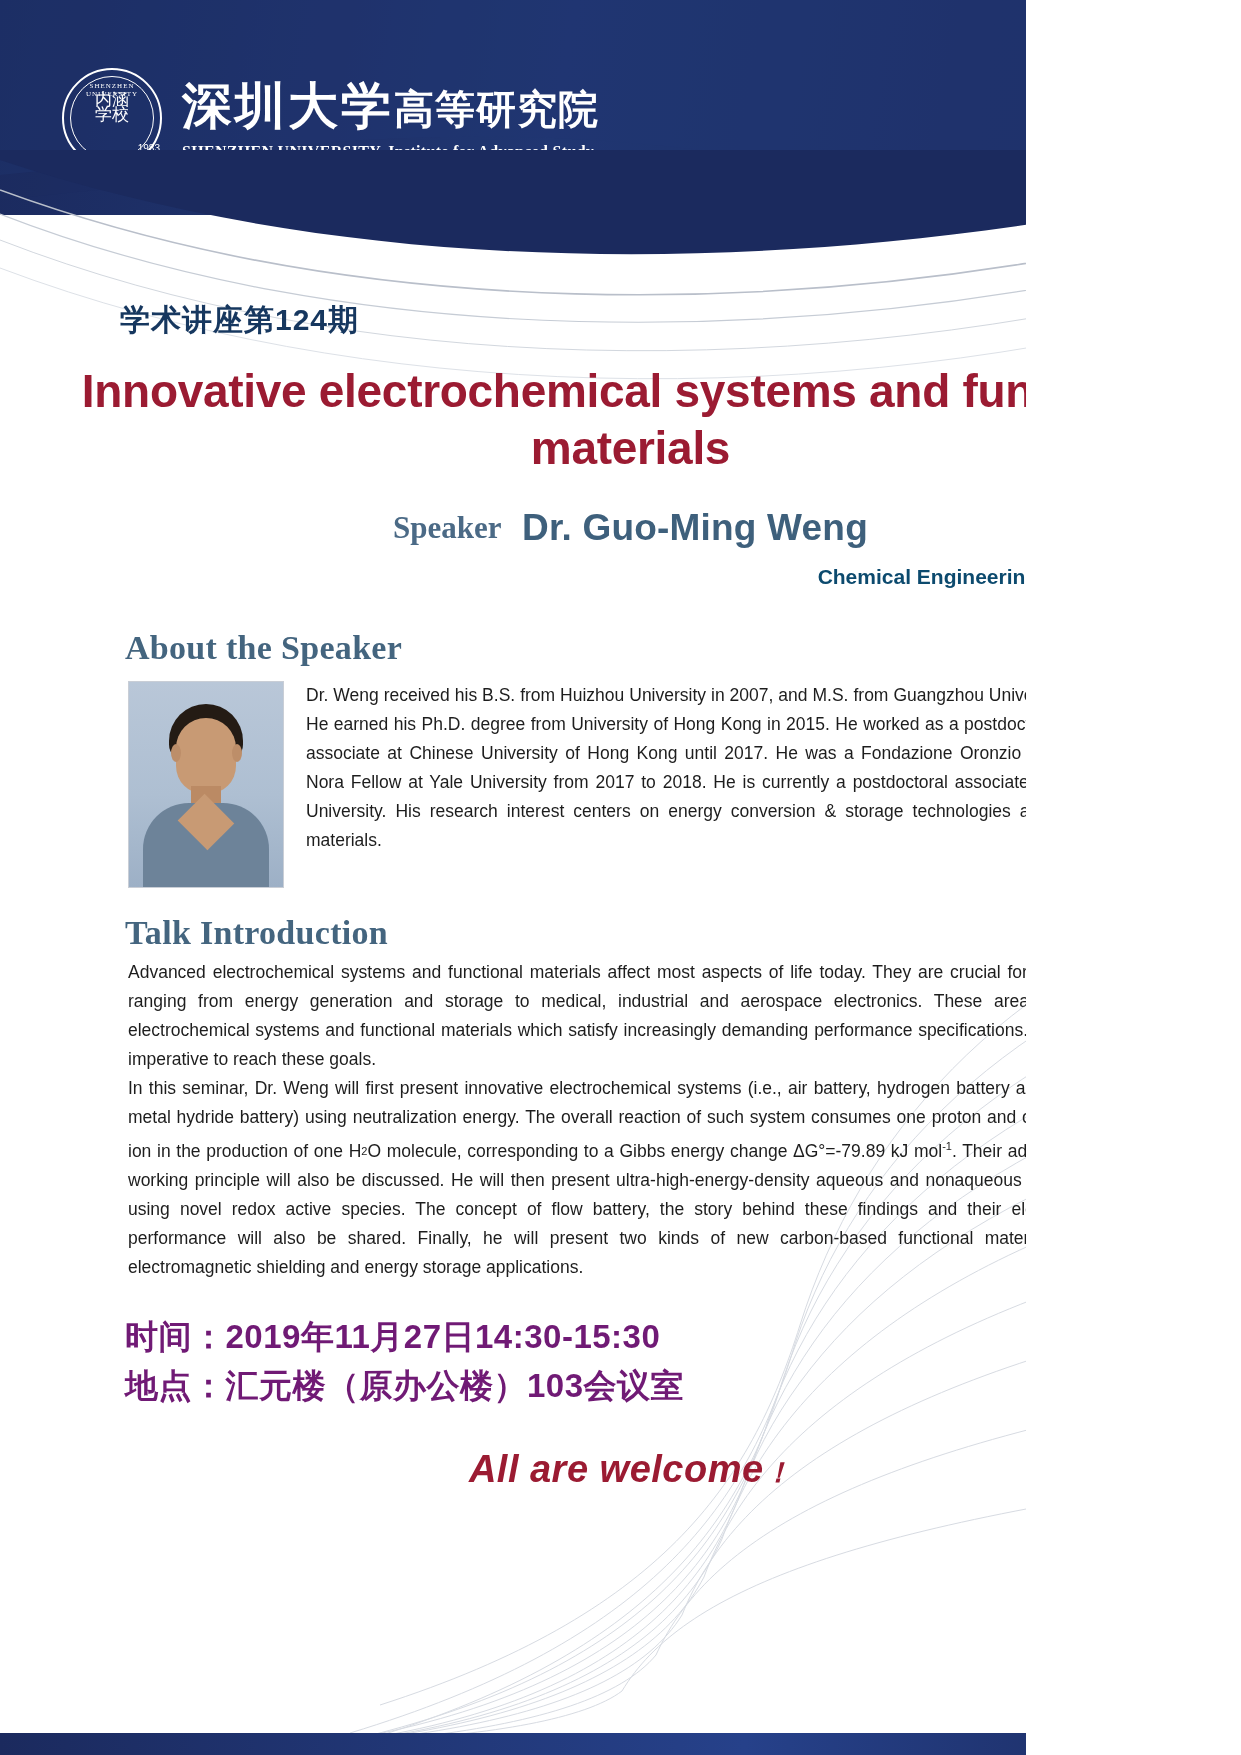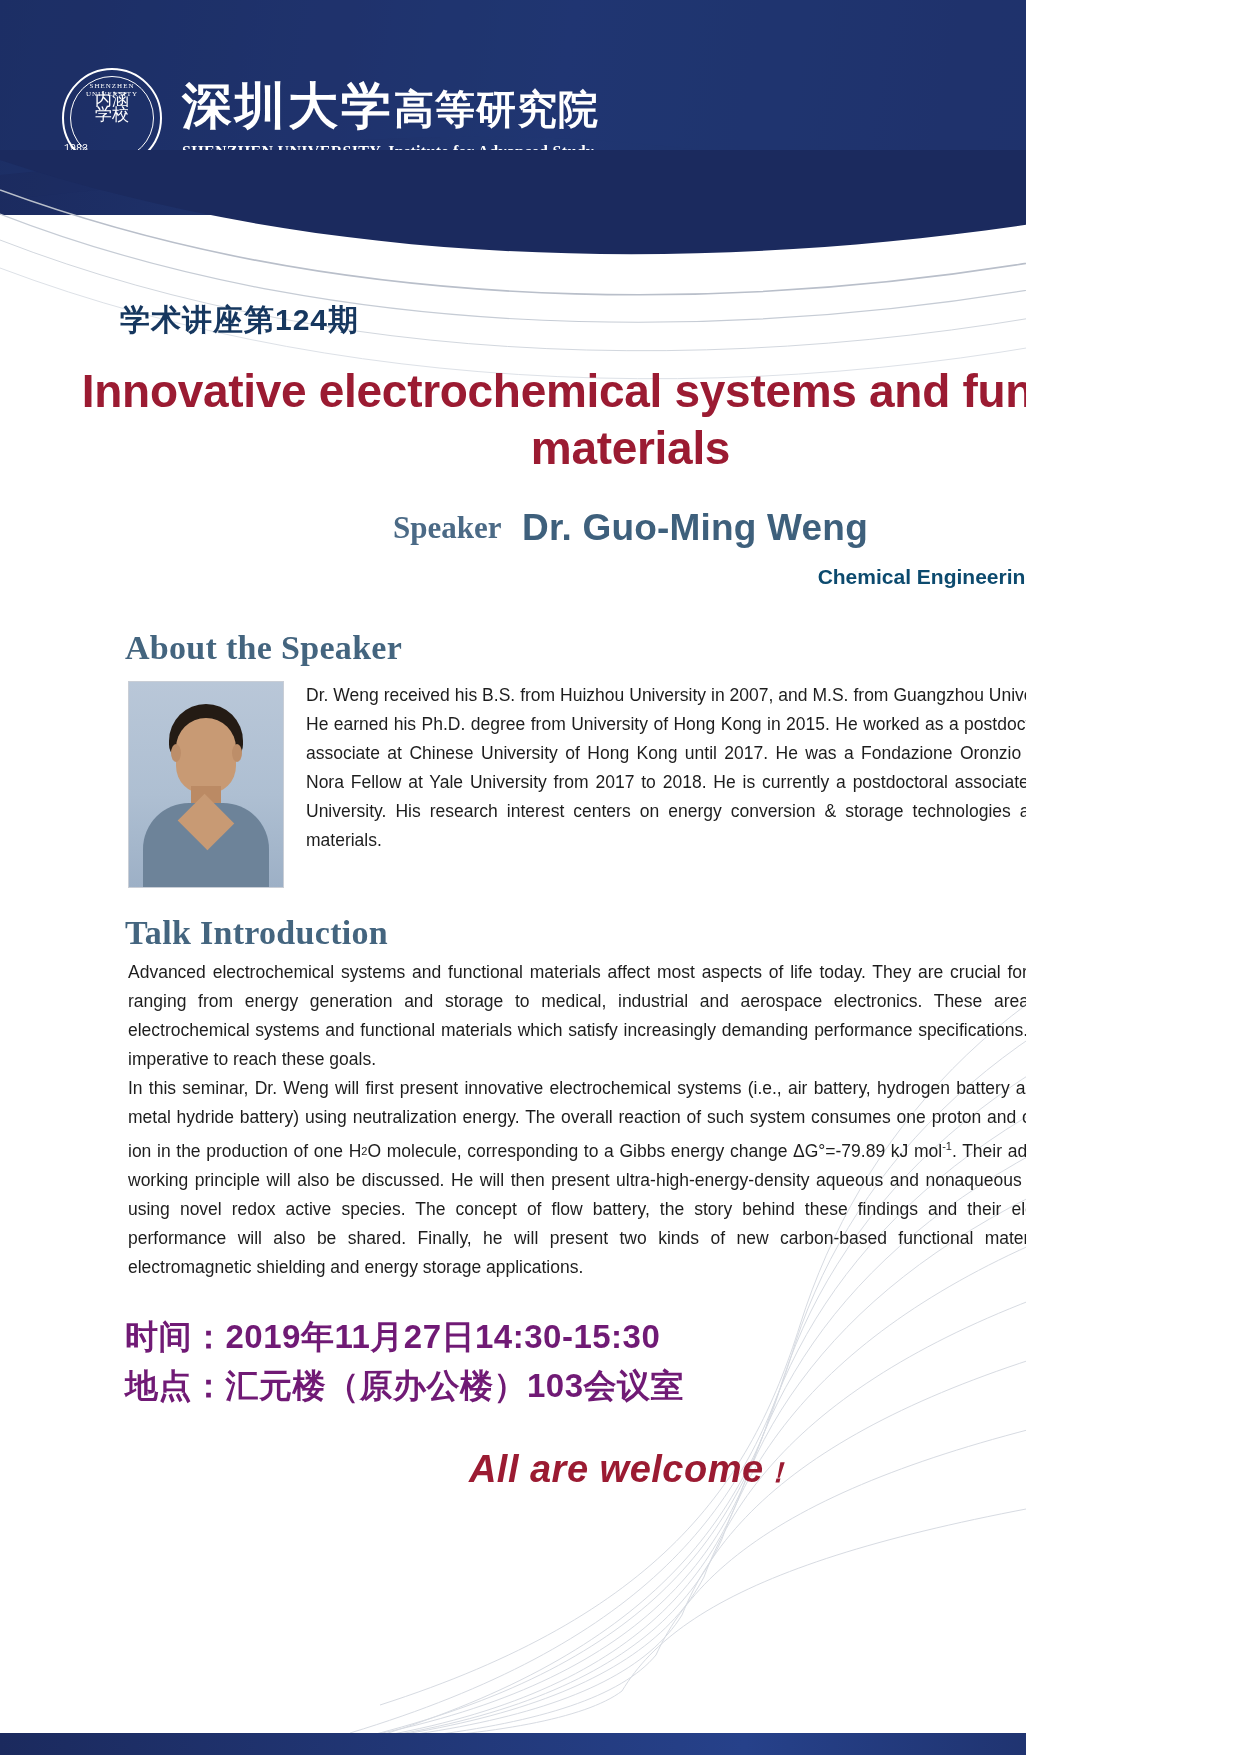--- a/index.html
+++ b/index.html
@@ -69,24 +69,24 @@
     top: 22px; left: 0; right: 0;
     text-align: center;
     font-size: 17px;
     line-height: 15px;
     color: #ffffff;
     font-family: "Liberation Serif", serif;
   }
   .szu-seal .seal-year {
     position: absolute;
     bottom: 12px; left: 0; right: 0;
-    text-align: left;
+    text-align: right;
     font-size: 10px;
     color: #ffffff;
-    font-family: Liberation Mono, monospace;
+    font-family: Liberation Sans, sans-serif;
   }
   .szu-text {
     margin-left: 20px;
   }
   .szu-cn {
     color: #ffffff;
     font-size: 50px;
     font-weight: bold;
     letter-spacing: 3px;
     line-height: 60px;

